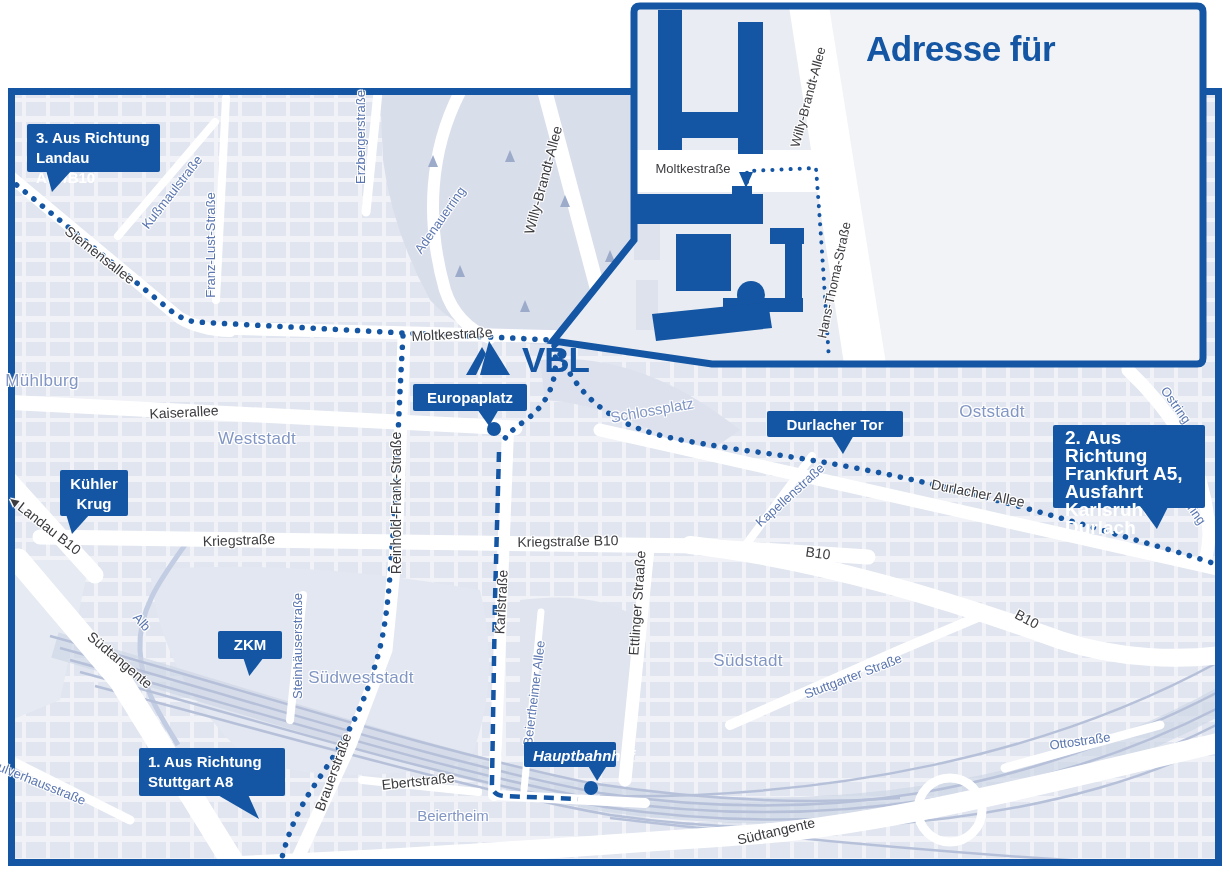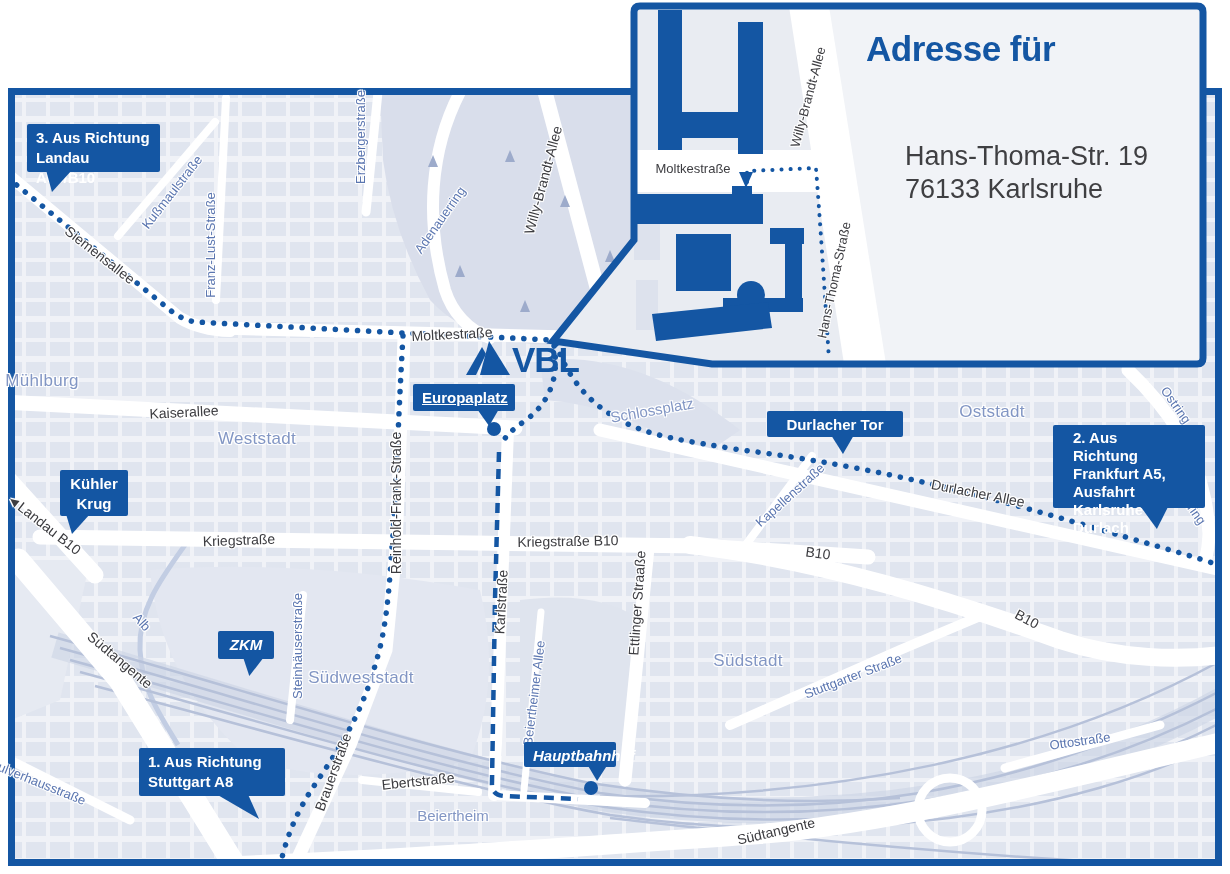--- a/index.html
+++ b/index.html
@@ -22,21 +22,21 @@
   .callout.center{text-align:center;}
   .tail{position:absolute;background:#1456a3;z-index:4;}
   
   #inset-title{position:absolute;left:866px;top:30px;z-index:5;color:#1456a3;
                font-weight:bold;font-size:35px;line-height:37px;letter-spacing:-.5px;}
   #inset-address{position:absolute;left:905px;top:140px;z-index:5;color:#3f3f42;
                  font-size:27px;line-height:33px;}
   
   #vbl-logo{position:absolute;left:466px;top:339px;z-index:5;display:flex;align-items:flex-end;}
   #vbl-logo .vbl-text{color:#1456a3;font-weight:800;font-size:35px;line-height:34px;
-                      letter-spacing:-1px;margin-left:2px;}
+                      letter-spacing:-1px;margin-left:12px;}
 </style>
 </head>
 <body>
 
 <div id="stage">
 
 <svg id="map-svg" width="1230" height="874" viewBox="0 0 1230 874">
   <defs>
     <pattern id="blocks" width="48" height="40" patternUnits="userSpaceOnUse">
       <rect x="2" y="2" width="20" height="16" fill="#dee3ee"></rect>
@@ -202,56 +202,52 @@
       <div class="callout" style="left: 27px; top: 124px; width: 133px; height: 48px;">
         <div>3. Aus Richtung</div>
         <div>Landau A65/B10</div>
       </div>
       <div class="tail" style="left: 46px; top: 170px; width: 26px; height: 22px; clip-path: polygon(0% 0%, 100% 0%, 23% 100%);"></div>
       <div class="callout center" style="left: 60px; top: 470px; width: 68px; height: 46px;">
         <div>Kühler</div>
         <div>Krug</div>
       </div>
       <div class="tail" style="left: 66px; top: 514px; width: 24px; height: 20px; clip-path: polygon(0% 0%, 100% 0%, 25% 100%);"></div>
-      <div class="callout center" style="left: 218px; top: 631px; width: 56px; height: 28px; font-style: italic;">
+      <div class="callout center" style="left: 218px; top: 631px; width: 64px; height: 28px;">
         <div>ZKM</div>
       </div>
       <div class="tail" style="left: 243px; top: 657px; width: 21px; height: 19px; clip-path: polygon(0% 0%, 100% 0%, 30% 100%);"></div>
       <div class="callout" style="left: 139px; top: 748px; width: 146px; height: 48px;">
         <div>1. Aus Richtung</div>
         <div>Stuttgart A8</div>
       </div>
       <div class="tail" style="left: 216px; top: 794px; width: 43px; height: 25px; clip-path: polygon(0% 0%, 74% 0%, 100% 100%);"></div>
-      <div class="callout center" style="left: 413px; top: 384px; width: 102px; height: 27px; text-decoration: underline;">
+      <div class="callout center" style="left: 413px; top: 384px; width: 114px; height: 27px;">
         <div>Europaplatz</div>
       </div>
       <div class="tail" style="left: 477px; top: 409px; width: 22px; height: 17px; clip-path: polygon(0% 0%, 100% 0%, 55% 100%);"></div>
       <div class="callout center" style="left: 767px; top: 411px; width: 136px; height: 26px;">
         <div>Durlacher Tor</div>
       </div>
       <div class="tail" style="left: 831px; top: 435px; width: 23px; height: 19px; clip-path: polygon(0% 0%, 100% 0%, 52% 100%);"></div>
-      <div class="callout" style="left: 1053px; top: 425px; width: 152px; height: 83px; font-size: 15px; line-height: 18px; padding: 4px 20px;">
+      <div class="callout" style="left: 1053px; top: 425px; width: 152px; height: 83px; font-size: 19px; line-height: 18px; padding: 4px 12px;">
         <div>2. Aus Richtung</div>
         <div>Frankfurt A5,</div>
         <div>Ausfahrt</div>
         <div>Karlsruhe-Durlach</div>
       </div>
       <div class="tail" style="left: 1138px; top: 503px; width: 32px; height: 26px; clip-path: polygon(0% 0%, 100% 0%, 59% 100%);"></div>
       <div class="callout center" style="left: 524px; top: 742px; width: 92px; height: 25px; font-style: italic;">
         <div>Hauptbahnhof</div>
       </div>
       <div class="tail" style="left: 587px; top: 764px; width: 21px; height: 17px; clip-path: polygon(0% 0%, 100% 0%, 48% 100%);"></div>
     </div>
 
 <div id="inset-title">
   <div>Adresse für</div>
-</div>
-<div id="inset-address">
-  <div>Hans-Thoma-Str. 19</div>
-  <div>76133 Karlsruhe</div>
 </div>
 
 <div id="vbl-logo">
   <svg width="44" height="38" viewBox="0 0 44 38">
     <polygon points="0,36 16,8 20,15 10,36" fill="#1456a3"></polygon>
     <polygon points="14,36 23,2 44,36" fill="#1456a3"></polygon>
   </svg>
   <span class="vbl-text">VBL</span>
 </div>
 

